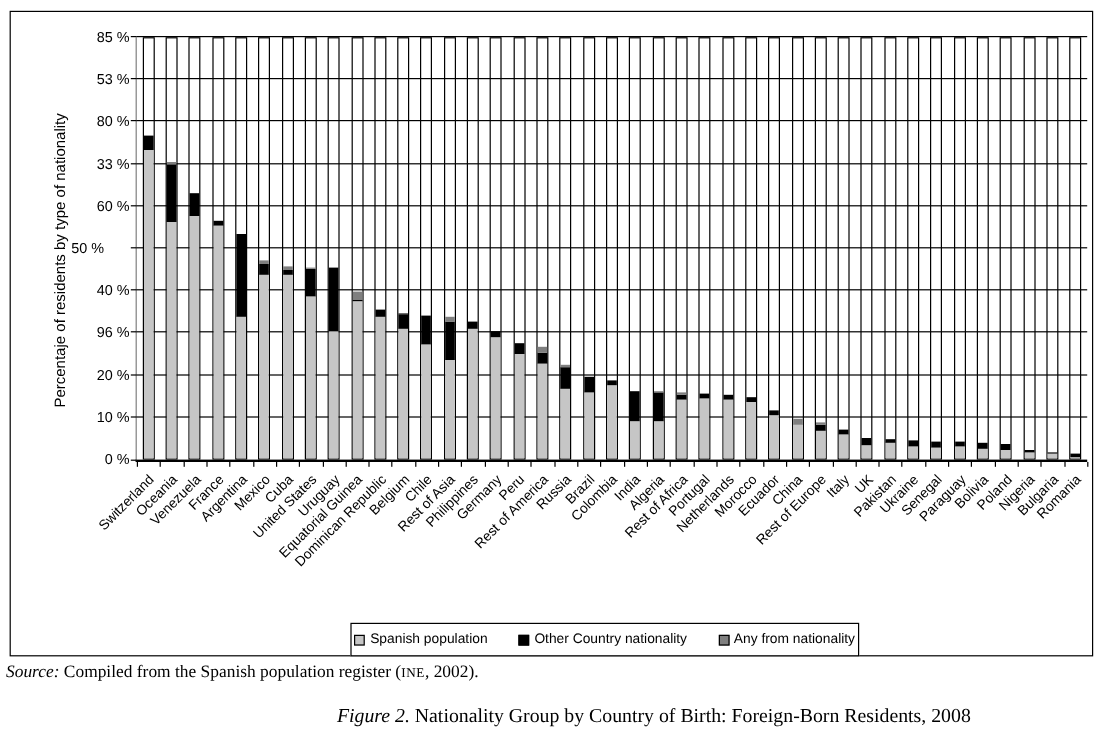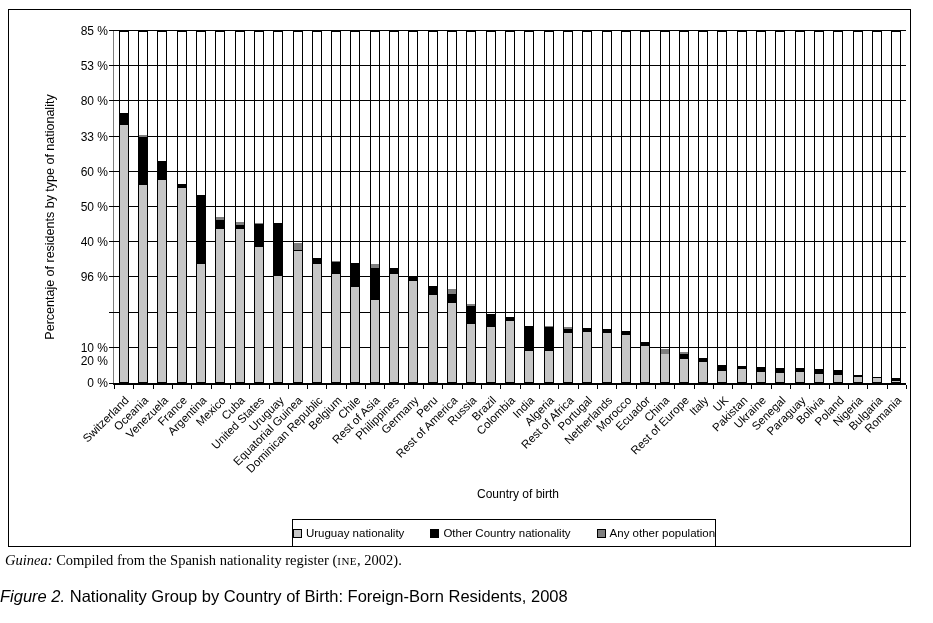--- a/index.html
+++ b/index.html
@@ -16,41 +16,40 @@
   .xlabel span{display:inline-block;transform-origin:100% 0;transform:rotate(-45deg);white-space:nowrap;font-size:11.5px;line-height:12px;}
   #ytitle{position:absolute;left:41px;top:207px;transform:translate(-50%,-50%) rotate(-90deg);white-space:nowrap;font-size:12.5px;}
   #xtitle{position:absolute;left:113px;top:477px;width:792px;text-align:center;font-size:12px;}
   #legend{position:absolute;left:283px;top:509px;width:422px;height:26px;border:1px solid #000;display:flex;align-items:center;justify-content:center;gap:26px;background:#fff;}
   .legend-item{display:flex;align-items:center;gap:4px;}
   .legend-swatch{width:9px;height:9px;border:1px solid #000;box-sizing:border-box;}
   .legend-text{font-size:11.5px;white-space:nowrap;}
   #source{position:absolute;left:5px;top:552px;font-family:"Liberation Serif",serif;font-size:14.5px;}
   #source .it{font-style:italic;}
   #source .sc{font-size:11px;letter-spacing:0.5px;}
-  #caption{position:absolute;left:0;top:587px;width:809px;text-align:left;font-family:Liberation Sans, sans-serif;font-size:16.5px;}
+  #caption{position:absolute;left:0;top:587px;width:809px;text-align:right;font-family:Liberation Serif, serif;font-size:16.5px;}
   #caption .it{font-style:italic;}
 </style>
 </head>
 <body>
 
 <div id="frame">
   <div id="ytitle">Percentaje of residents by type of nationality</div>
-  <div id="xtitle">Country of birth</div>
   <div id="legend">
       <div class="legend-item">
         <span class="legend-swatch" style="background: rgb(198, 198, 198);"></span>
-        <span class="legend-text">Uruguay nationality</span>
+        <span class="legend-text">Spanish population</span>
       </div>
       <div class="legend-item">
         <span class="legend-swatch" style="background: rgb(0, 0, 0);"></span>
         <span class="legend-text">Other Country nationality</span>
       </div>
       <div class="legend-item">
         <span class="legend-swatch" style="background: rgb(127, 127, 127);"></span>
-        <span class="legend-text">Any other population</span>
+        <span class="legend-text">Any from nationality</span>
       </div>
     </div>
 </div>
 <div id="plot">
     <div class="ytick" style="top: 352px;"></div>
     <div class="gridline" style="top: 315.8px;"></div>
     <div class="ytick" style="top: 315.8px;"></div>
     <div class="gridline" style="top: 280.6px;"></div>
     <div class="ytick" style="top: 280.6px;"></div>
     <div class="gridline" style="top: 245.4px;"></div>
@@ -284,24 +283,24 @@
       <div class="seg" style="bottom: 3.52px; height: 1.76px; background: rgb(0, 0, 0);"></div>
     </div>
     <div class="bar" style="left: 777.341px; width: 10px;">
       <div class="seg" style="bottom: 0px; height: 1.056px; background: rgb(198, 198, 198);"></div>
       <div class="seg" style="bottom: 1.056px; height: 2.816px; background: rgb(0, 0, 0);"></div>
     </div>
   </div>
 <div id="ylabels">
     <div class="ylabel" style="top: 377px; right: 825px;">0 %</div>
     <div class="ylabel" style="top: 341.8px; right: 825px;">10 %</div>
-    <div class="ylabel" style="top: 306.6px; right: 825px; margin-top: 48px;">20 %</div>
+    <div class="ylabel" style="top: 306.6px; right: 825px;">20 %</div>
     <div class="ylabel" style="top: 271.4px; right: 825px;">96 %</div>
     <div class="ylabel" style="top: 236.2px; right: 825px;">40 %</div>
-    <div class="ylabel" style="top: 201px; right: 825px;">50 %</div>
+    <div class="ylabel" style="top: 201px; right: 825px; text-align: center;">50 %</div>
     <div class="ylabel" style="top: 165.8px; right: 825px;">60 %</div>
     <div class="ylabel" style="top: 130.6px; right: 825px;">33 %</div>
     <div class="ylabel" style="top: 95.4px; right: 825px;">80 %</div>
     <div class="ylabel" style="top: 60.2px; right: 825px;">53 %</div>
     <div class="ylabel" style="top: 25px; right: 825px;">85 %</div>
   </div>
 <div id="xlabels">
     <div class="xlabel" style="left: -37.3415px; top: 390px;"><span>Switzerland</span></div>
     <div class="xlabel" style="left: -18.0244px; top: 390px;"><span>Oceania</span></div>
     <div class="xlabel" style="left: 1.29268px; top: 390px;"><span>Venezuela</span></div>
@@ -339,18 +338,18 @@
     <div class="xlabel" style="left: 619.439px; top: 390px;"><span>Senegal</span></div>
     <div class="xlabel" style="left: 638.756px; top: 390px;"><span>Paraguay</span></div>
     <div class="xlabel" style="left: 658.073px; top: 390px;"><span>Bolivia</span></div>
     <div class="xlabel" style="left: 677.39px; top: 390px;"><span>Poland</span></div>
     <div class="xlabel" style="left: 696.707px; top: 390px;"><span>Nigeria</span></div>
     <div class="xlabel" style="left: 716.024px; top: 390px;"><span>Bulgaria</span></div>
     <div class="xlabel" style="left: 735.341px; top: 390px;"><span>Romania</span></div>
   </div>
 
 <div id="source">
-  <span class="it">Guinea:</span><span> Compiled from the Spanish nationality register (</span><span class="sc">INE</span><span>, 2002).</span>
+  <span class="it">Source:</span><span> Compiled from the Spanish population register (</span><span class="sc">INE</span><span>, 2002).</span>
 </div>
 
 <div id="caption">
   <span class="it">Figure 2.</span><span> Nationality Group by Country of Birth: Foreign-Born Residents, 2008</span>
 </div>
 
 </body></html>

